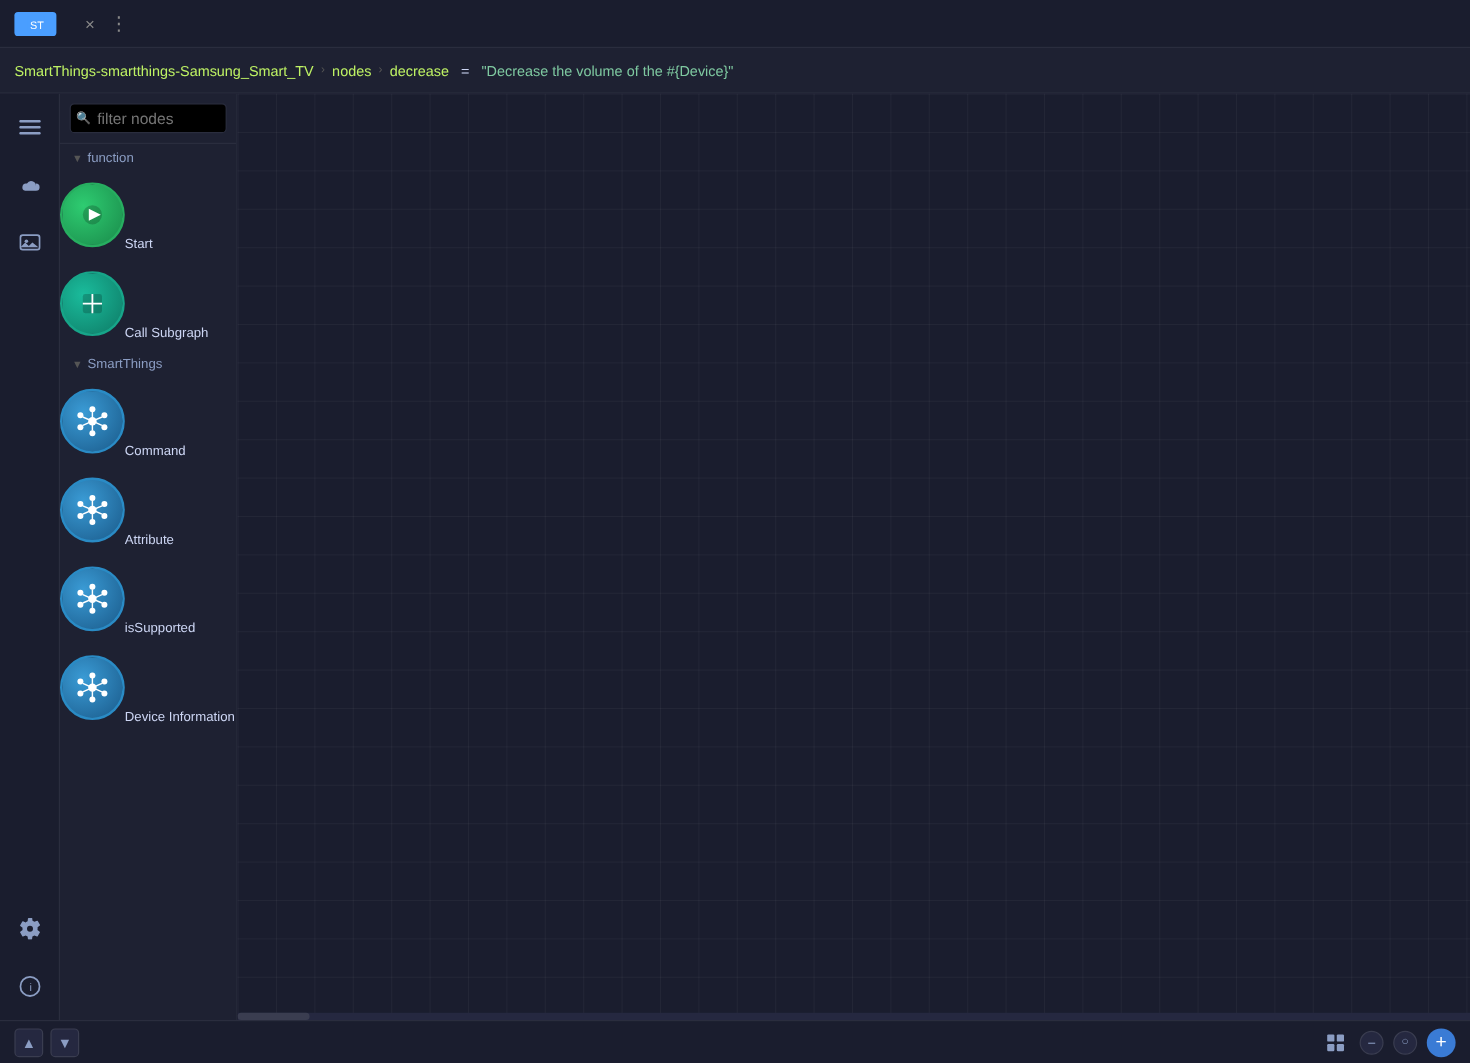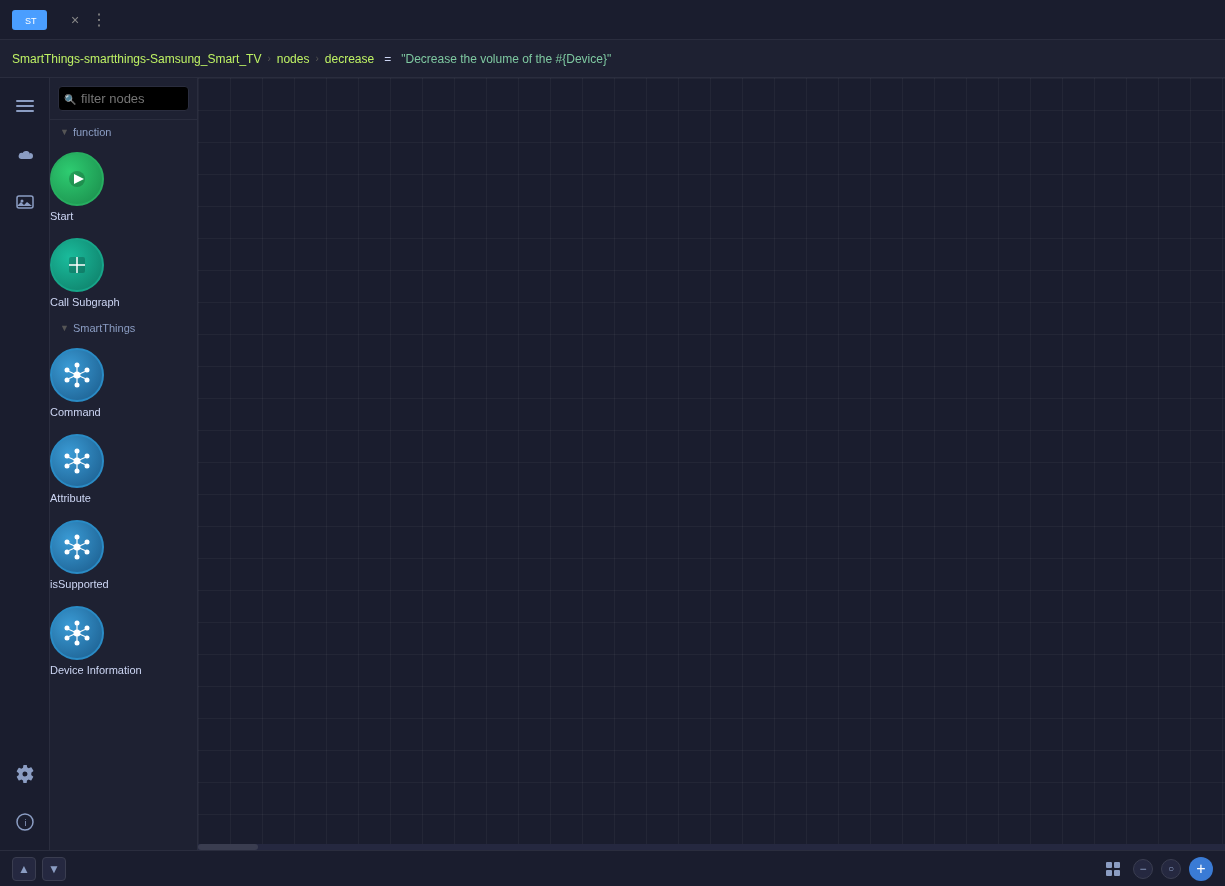--- a/index.html
+++ b/index.html
@@ -185,22 +185,22 @@
       gap: 4px;
     }
     .section-header-arrow {
       font-size: 9px;
       color: #555;
     }
     .section-header-label { color: #8b9dc3; }
 
     .node-item {
       display: flex;
-      flex-direction: column;
-      align-items: flex-start;
+      flex-direction: row;
+      align-items: flex-end;
       padding: 8px 0;
       cursor: grab;
     }
     .node-circle {
       width: 54px; height: 54px;
       border-radius: 50%;
       display: flex;
       align-items: center;
       justify-content: center;
       margin-bottom: 4px;

